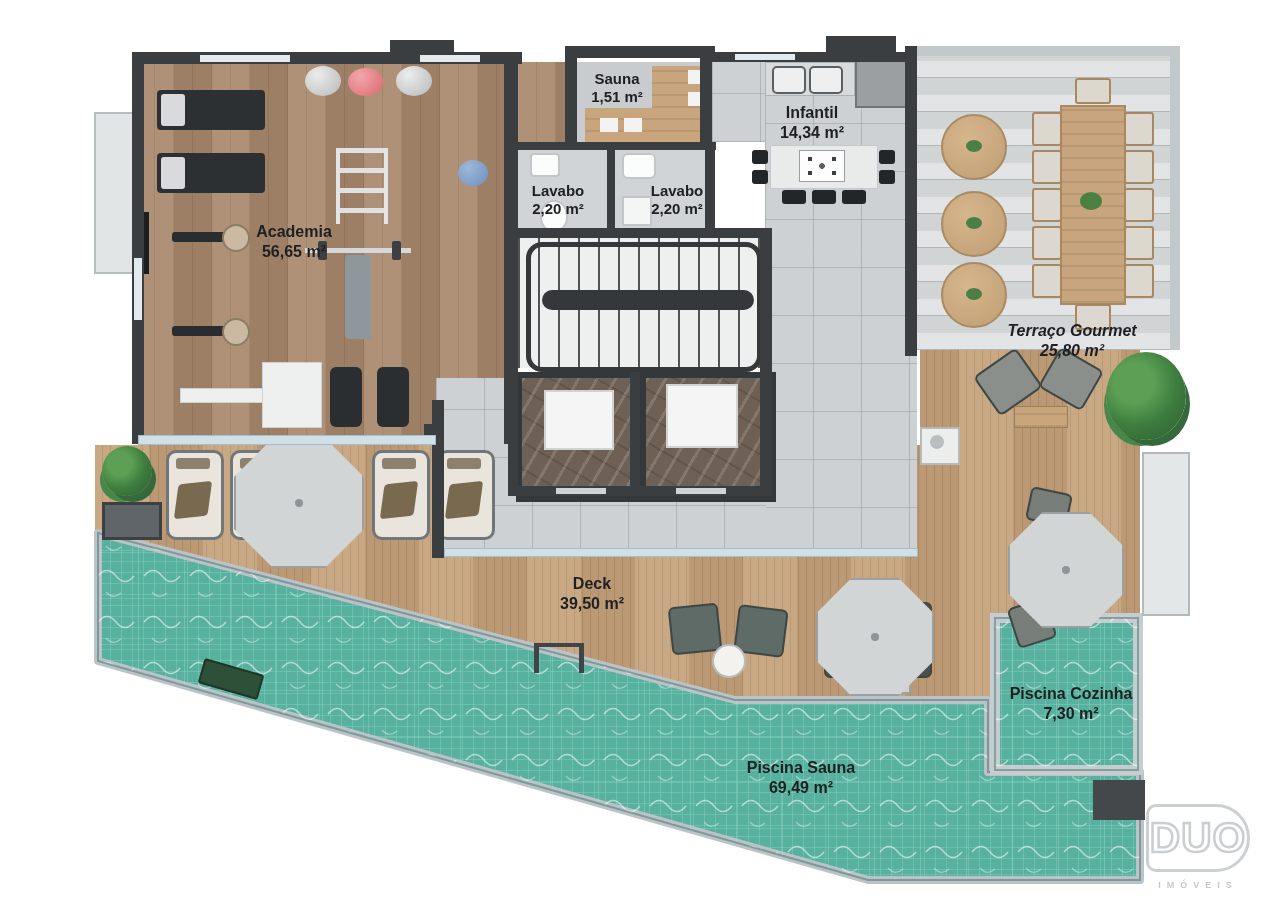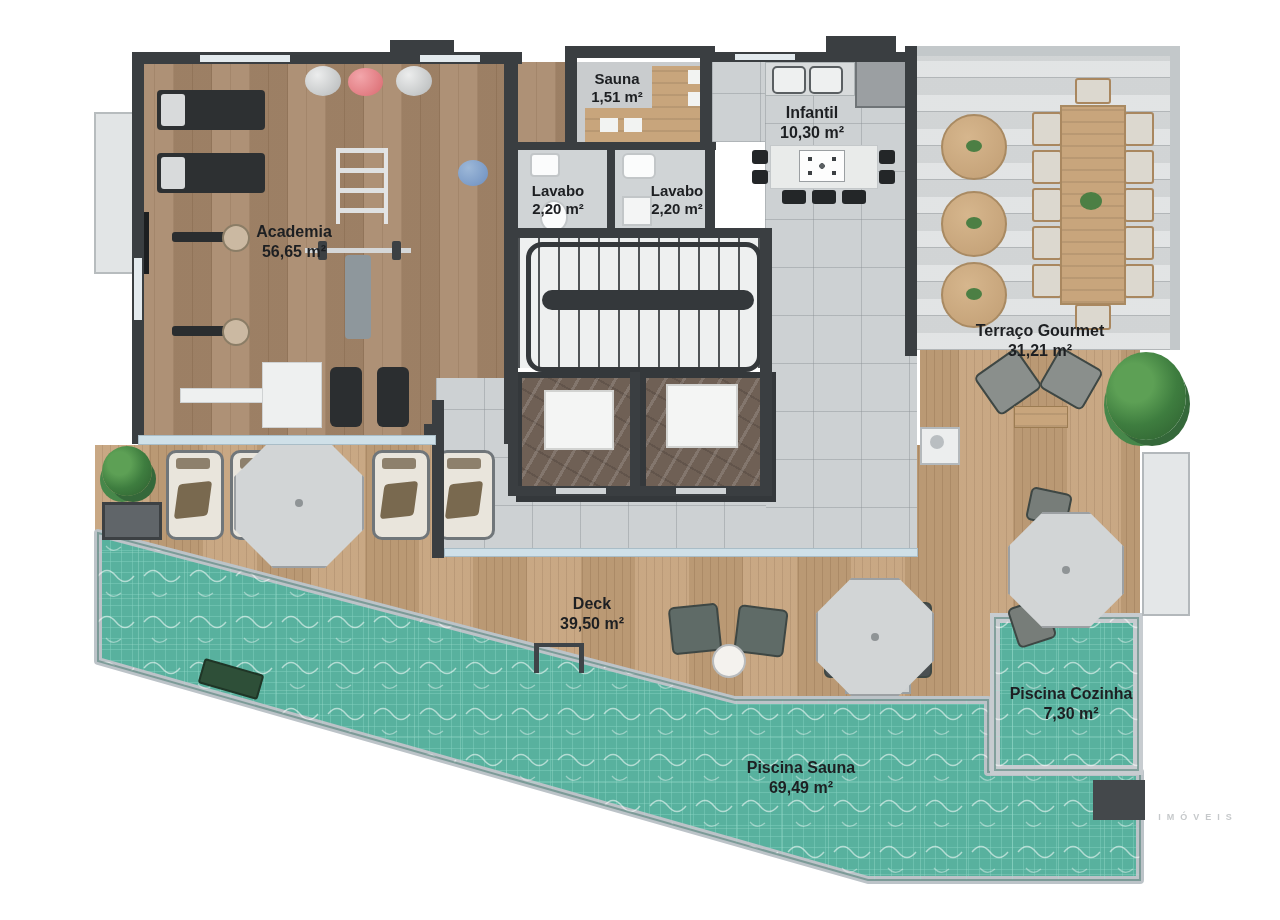--- a/index.html
+++ b/index.html
@@ -276,36 +276,41 @@
   <div class="label" style="left:558px;top:182px;font-size:15px;z-index:41;">
     <span>Lavabo</span><br>
     <span>2,20 m²</span>
   </div>
   <div class="label" style="left:677px;top:182px;font-size:15px;z-index:41;">
     <span>Lavabo</span><br>
     <span>2,20 m²</span>
   </div>
   <div class="label" style="left:812px;top:103px;">
     <span>Infantil</span><br>
-    <span>10,30 m²</span>
-  </div>
-  <div class="label" style="left:1040px;top:321px;">
+    <span>14,34 m²</span>
+  </div>
+  <div class="label" style="left:1072px;top:321px;font-style:italic;">
     <span>Terraço Gourmet</span><br>
-    <span>31,21 m²</span>
-  </div>
-  <div class="label" style="left:592px;top:594px;">
+    <span>25,80 m²</span>
+  </div>
+  <div class="label" style="left:592px;top:574px;">
     <span>Deck</span><br>
     <span>39,50 m²</span>
   </div>
   <div class="label" style="left:801px;top:758px;">
     <span>Piscina Sauna</span><br>
     <span>69,49 m²</span>
   </div>
   <div class="label" style="left:1071px;top:684px;">
     <span>Piscina Cozinha</span><br>
     <span>7,30 m²</span>
   </div>
 
   <div class="abs" style="left:1146px;top:804px;width:104px;height:88px;z-index:45;background:#fff;">
+    <div style="width:98px;height:62px;border:3px solid #cdd0d2;border-radius:10px 34px 34px 10px;background:#fff;
+                display:flex;align-items:center;justify-content:center;">
+      <span style="font-weight:bold;font-size:42px;letter-spacing:1px;color:#ffffff;
+                   -webkit-text-stroke:2.5px #cbced0;text-shadow:0 0 1px #c0c3c5;">DUO</span>
+    </div>
     <div style="margin-top:8px;text-align:center;font-size:9px;font-weight:bold;letter-spacing:6px;color:#c6c9cb;">IMÓVEIS</div>
   </div>
 
 </div>
 
 </body></html>

